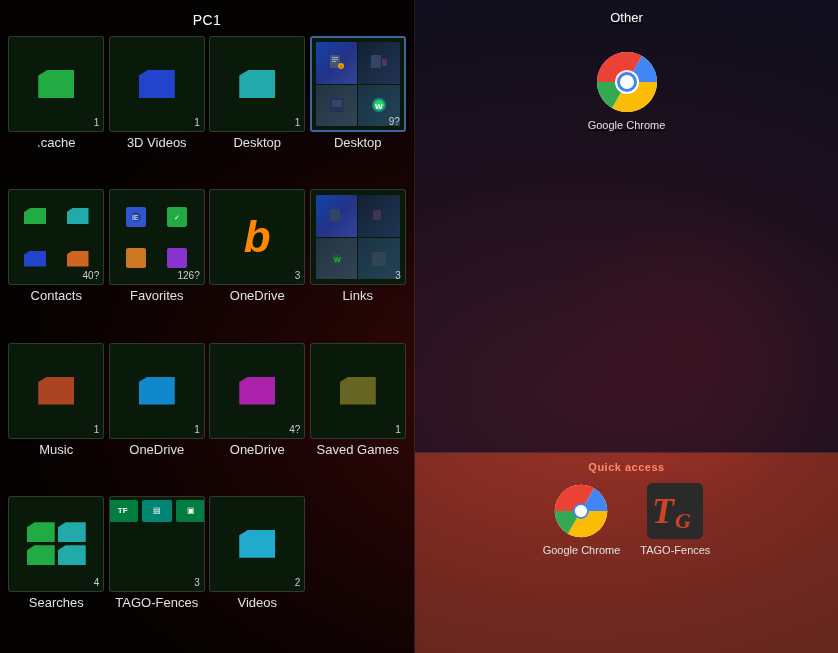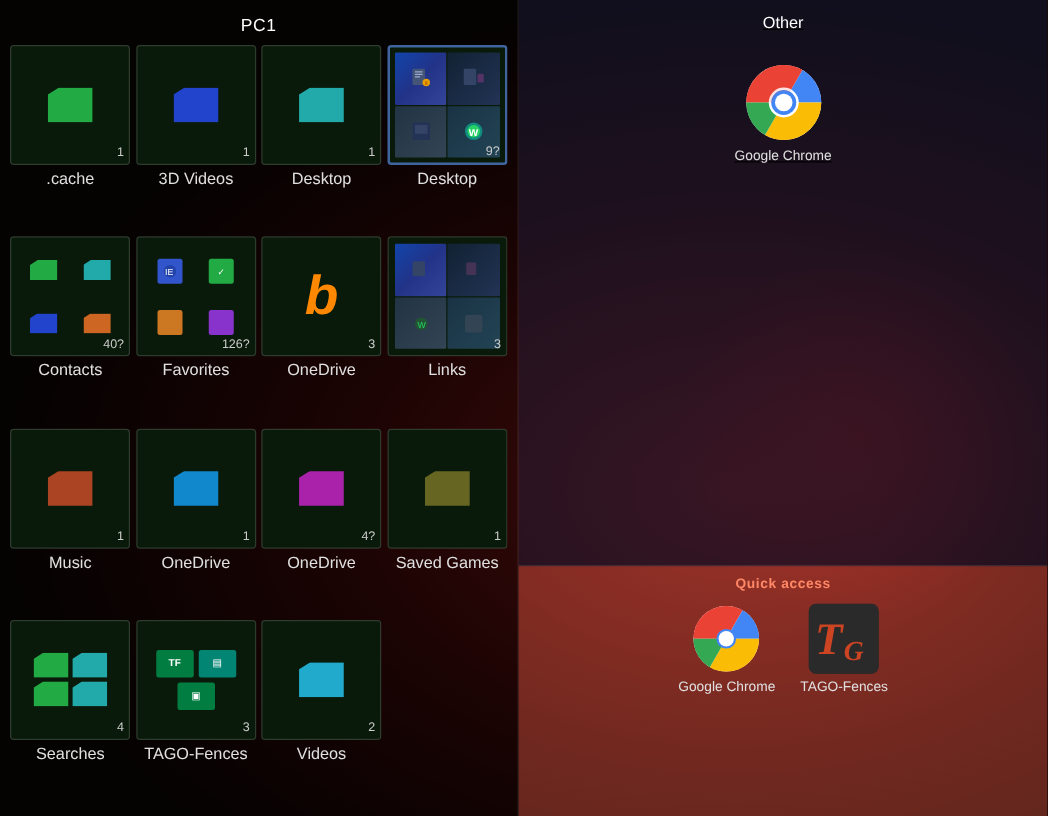--- a/index.html
+++ b/index.html
@@ -335,22 +335,21 @@
       height: 88px;
     }
 
     .searches-row {
       display: flex; gap: 3px;
     }
 
     
     .tago-fences-sim {
       display: flex;
-      flex-direction: column;
-      align-items: center;
+      align-items: flex-start;
       justify-content: center;
       gap: 4px;
       width: 88px;
       height: 88px;
     }
 
     .tago-row {
       display: flex; gap: 4px;
     }
 

